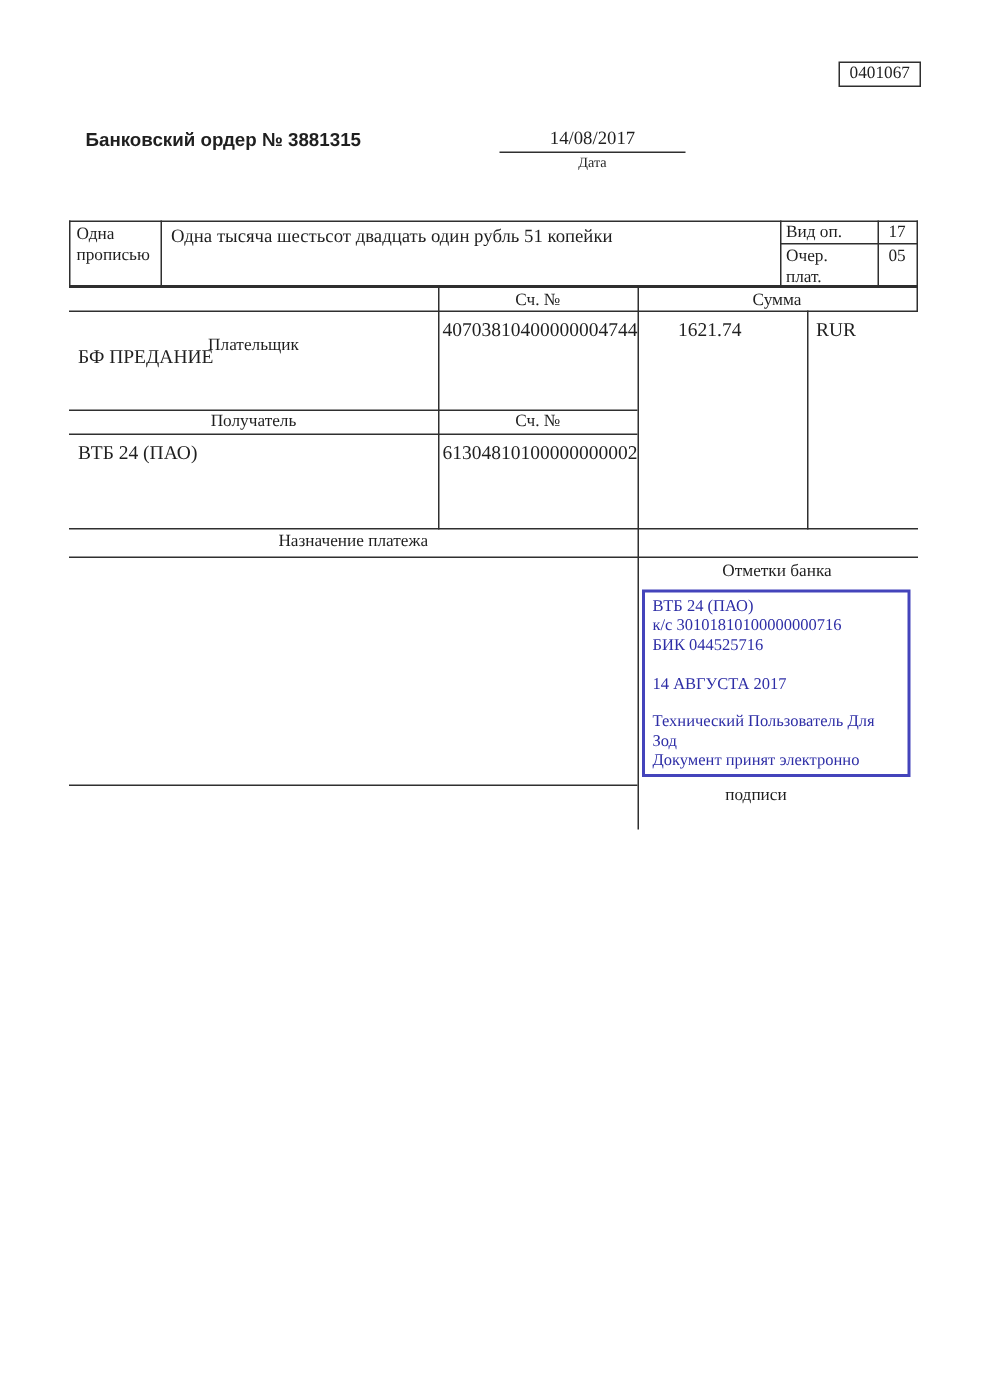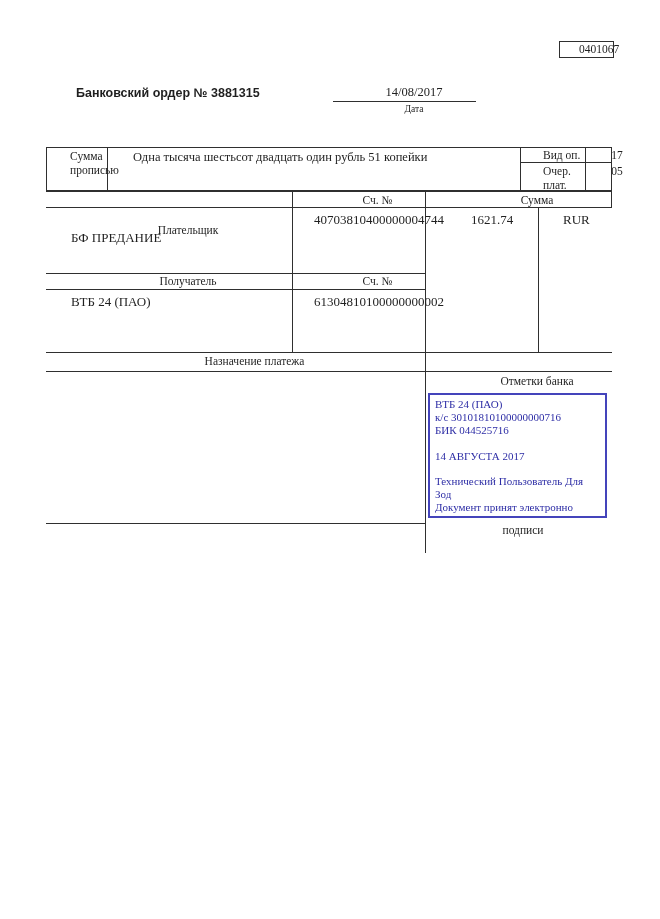--- a/index.html
+++ b/index.html
@@ -7,21 +7,21 @@
     --text-color:#1f1f1f;
     --stamp-blue:#2e2ea6;
     --stamp-border:#4444bb;
   }
   html,body{margin:0;padding:0;background:#ffffff;}
   .page{
     position:relative;width:660px;height:919px;background:#ffffff;
     font-family:"Liberation Serif", serif;color:var(--text-color);
     overflow:hidden;
   }
-  .abs{position:absolute;padding-left:19px;}
+  .abs{position:absolute;}
   .hl{position:absolute;height:1px;background:var(--line-color);}
   .hl.thick{height:2px;}
   .vl{position:absolute;width:1px;background:var(--line-color);}
   .c{text-align:center;}
   .fs11{font-size:11.5px;line-height:13.5px;}
   .fs13{font-size:13px;line-height:15px;}
   .form-code-box{
     left:559px;top:41px;width:55px;height:17px;
     border:1px solid var(--line-color);box-sizing:border-box;
     font-size:11.5px;line-height:15px;text-align:center;
@@ -71,21 +71,21 @@
 
   <div class="vl" style="left:46px;top:147px;height:44px;"></div>
   <div class="vl" style="left:611px;top:147px;height:61px;"></div>
   <div class="vl" style="left:107px;top:147px;height:44px;"></div>
   <div class="vl" style="left:520px;top:147px;height:44px;"></div>
   <div class="vl" style="left:585px;top:147px;height:44px;"></div>
   <div class="vl" style="left:292px;top:190px;height:163px;"></div>
   <div class="vl" style="left:425px;top:190px;height:363px;"></div>
   <div class="vl" style="left:538px;top:207px;height:146px;"></div>
 
-  <div class="abs fs11" style="left:51px;top:150px;width:54px;">Сумма прописью</div>
+  <div class="abs fs11" style="left:51px;top:150px;width:54px;">Одна прописью</div>
   <div class="abs" style="left:114px;top:150px;font-size:12.5px;line-height:14px;">Одна тысяча шестьсот двадцать один рубль 51 копейки</div>
   <div class="abs fs11" style="left:524px;top:149px;">Вид оп.</div>
   <div class="abs fs11 c" style="left:585px;top:149px;width:26px;">17</div>
   <div class="abs fs11" style="left:524px;top:165px;width:50px;">Очер. плат.</div>
   <div class="abs fs11 c" style="left:585px;top:165px;width:26px;">05</div>
 
   <div class="abs fs11 c" style="left:46px;top:194px;width:246px;margin-top:30px;">Плательщик</div>
   <div class="abs fs11 c" style="left:292px;top:194px;width:133px;">Сч. №</div>
   <div class="abs fs11 c" style="left:425px;top:194px;width:186px;">Сумма</div>
 

